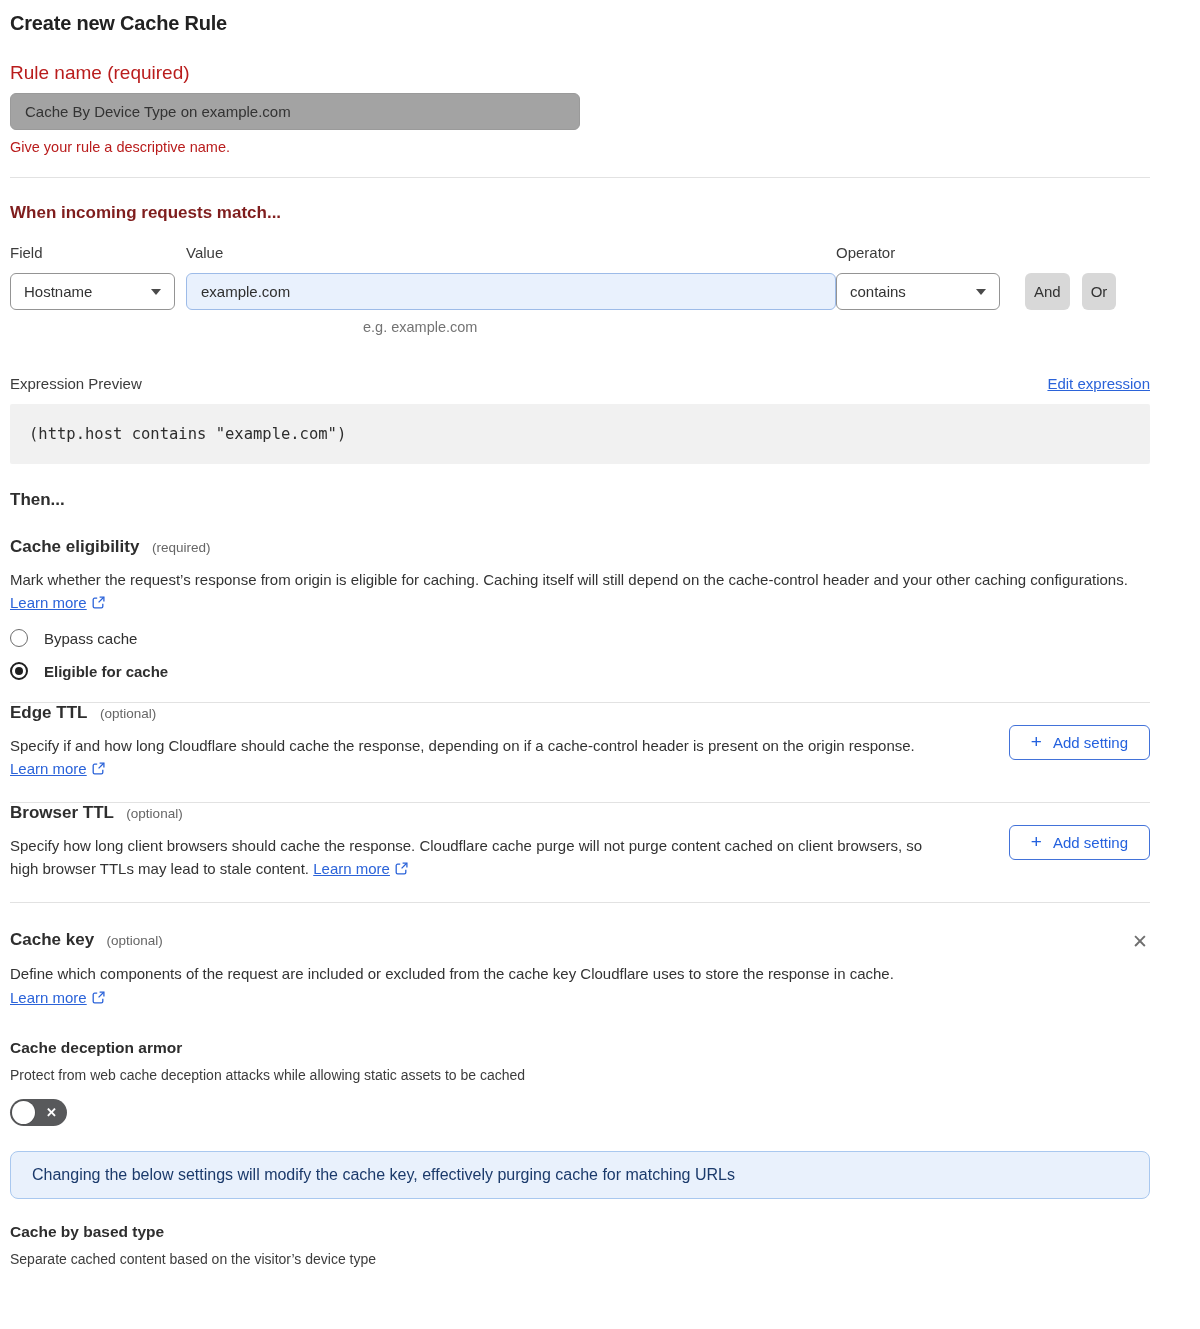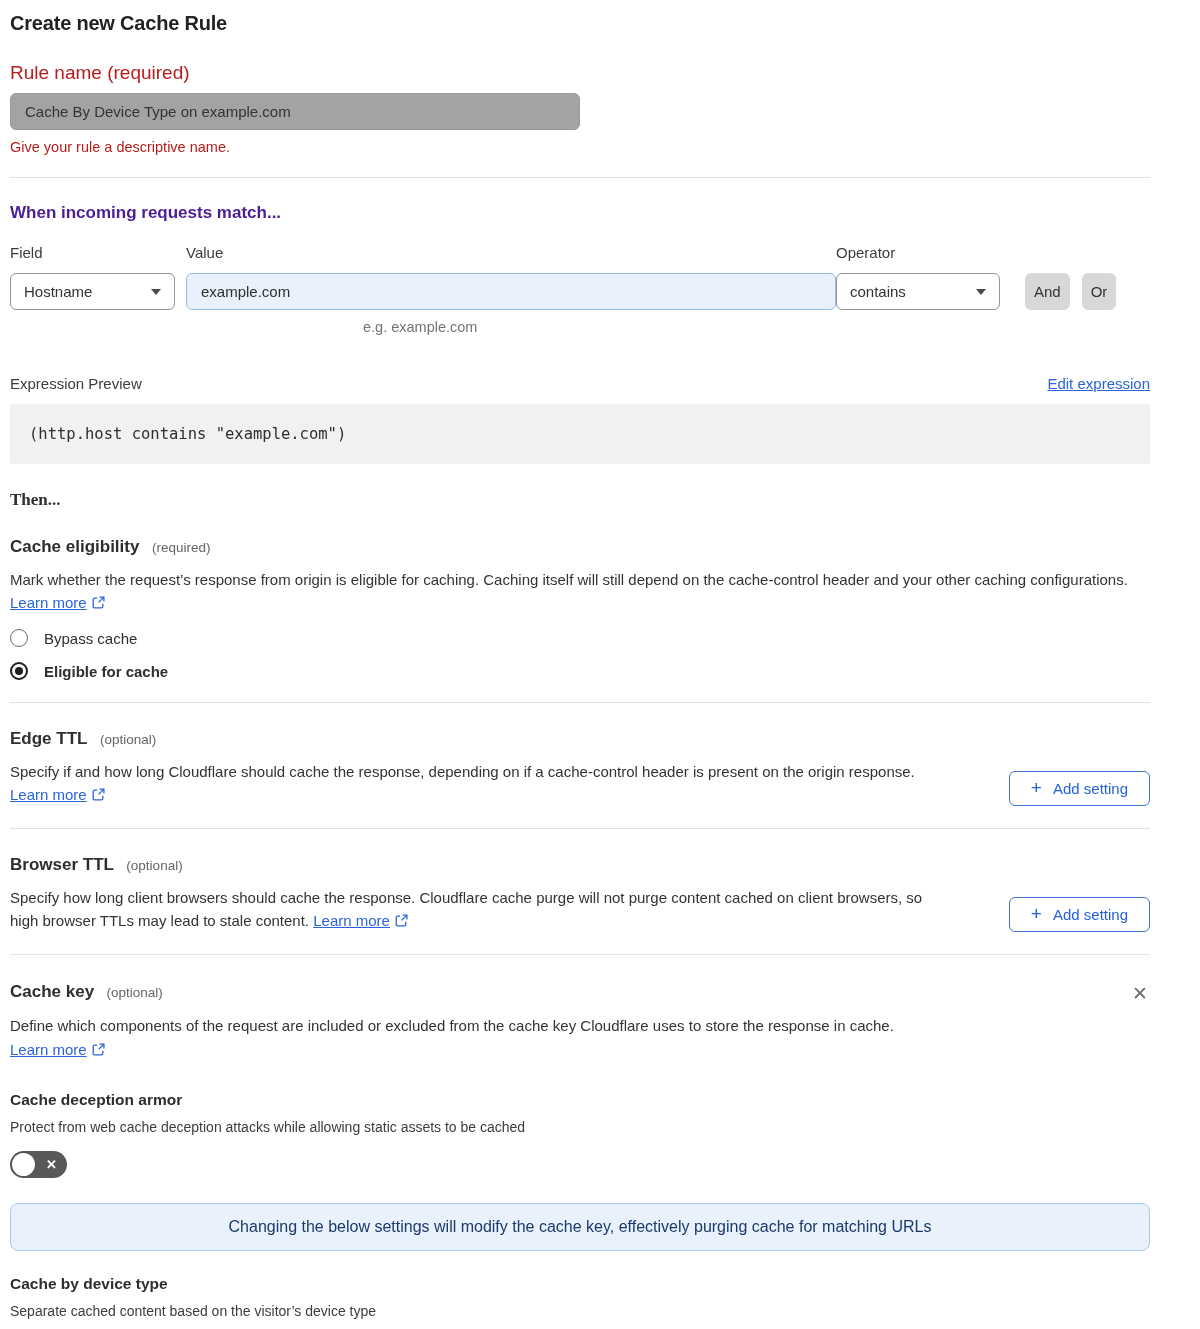--- a/index.html
+++ b/index.html
@@ -17,21 +17,21 @@
   .field-label { font-size: 19px; color: #b91c1c; margin-top: 27px; }
   .text-input {
     display: block; width: 570px; height: 37px; margin-top: 9px;
     border: 1px solid #9a9a9a; border-radius: 6px; padding: 0 14px;
     font-size: 15px; color: #333; font-family: "Liberation Sans", sans-serif; outline: none; background:#a3a3a3;
   }
   .helper { font-size: 14.5px; color: #b91c1c; margin-top: 9px; }
 
   .divider { border: none; border-top: 1px solid #e2e2e2; margin: 22px 0 0 0; }
 
-  .section-heading { font-size: 17px; font-weight: 700; color: #4c1d95; margin-top: 25px; }
+  .section-heading { font-size: 17px; font-weight: 700; color: #7f1d1d; margin-top: 25px; }
 
   .match-grid { display: flex; align-items: flex-end; margin-top: 21px; }
   .match-col { display: flex; flex-direction: column; }
   .ctl-label { font-size: 15px; color: #3c3c3c; margin-bottom: 12px; }
   .select-box {
     height: 37px; border: 1px solid #949494; border-radius: 6px; background: #fff;
     display: flex; align-items: center; justify-content: space-between;
     padding: 0 13px; font-size: 15px; color: #333; cursor: pointer;
   }
   .select-field { width: 165px; margin-right: 11px; }
@@ -51,21 +51,21 @@
   .eg-helper { font-size: 14.5px; color: #737373; margin: 9px 0 0 353px; }
 
   .expr-row { display: flex; justify-content: space-between; align-items: baseline; margin-top: 40px; }
   .expr-label { font-size: 15px; color: #3c3c3c; }
   a.link { color: #2b63d9; font-size: 15px; text-decoration: underline; cursor: pointer; }
   .code-block {
     margin-top: 12px; background: #f1f1f1; border-radius: 2px; padding: 21px 19px;
     font-family: "DejaVu Sans Mono", monospace; font-size: 15.5px; color: #2e2e2e;
   }
 
-  .then-heading { font-size: 17px; font-weight: 700; color: #2e2e2e; margin-top: 26px; font-family: Liberation Serif, serif; }
+  .then-heading { font-size: 17px; font-weight: 700; color: #2e2e2e; margin-top: 26px; }
 
   .sub-title-row { margin-top: 27px; }
   .sub-title { font-size: 17px; font-weight: 700; color: #2e2e2e; display: inline; }
   .qualifier { font-size: 13.5px; color: #666; font-weight: 400; margin-left: 8px; }
 
   .desc { font-size: 15px; line-height: 23px; color: #333; margin-top: 11px; }
   .desc .link { font-size: 15px; }
   .ext-icon { vertical-align: -1px; margin-left: 5px; }
 
   .radio-row { display: flex; align-items: center; margin-top: 15px; }
@@ -74,21 +74,21 @@
     margin-right: 16px; flex: none; cursor: pointer; position: relative; background: #fff;
   }
   .radio-outer.selected { border: 2px solid #1f1f1f; }
   .radio-outer.selected::after {
     content: ""; position: absolute; left: 3px; top: 3px; width: 8px; height: 8px;
     border-radius: 50%; background: #1f1f1f;
   }
   .radio-label { font-size: 15px; color: #2f2f2f; }
   .radio-label.bold { font-weight: 700; }
 
-  .setting-row { display: flex; justify-content: space-between; align-items: flex-end; margin-top: 26px; }
+  .setting-row { display: flex; justify-content: space-between; align-items: center; }
   .setting-left { max-width: 935px; }
   .add-btn {
     height: 35px; margin-top: 2px; border: 1px solid #4272d9; border-radius: 6px; background: #fff;
     color: #2461de; font-size: 15px; font-family: "Liberation Sans", sans-serif;
     display: flex; align-items: center; gap: 11px; padding: 0 21px; cursor: pointer;
   }
   .plus-glyph { font-size: 19px; font-weight: 400; line-height: 1; margin-top: -2px; }
 
   .cachekey-header { display: flex; justify-content: space-between; align-items: flex-start; margin-top: 27px; }
   .close-icon { color: #6f6f6f; font-size: 19px; font-weight: 400; line-height: 1; cursor: pointer; padding: 2px; }
@@ -101,21 +101,21 @@
   .knob {
     width: 23px; height: 23px; border-radius: 50%; background: #fff; position: absolute; top: 2px;
     box-shadow: 0 0 0 1px rgba(0,0,0,0.10);
   }
   .toggle.off .knob { left: 2px; }
   .toggle-glyph { position: absolute; top: 50%; transform: translateY(-52%); color: #fff; font-size: 13px; font-weight: 700; }
   .toggle.off .toggle-glyph { right: 10px; }
 
   .banner {
     margin-top: 25px; background: #e9f1fc; border: 1px solid #a9c8ef; border-radius: 8px;
-    padding: 14px 21px; font-size: 16px; color: #1b3a6b; text-align: center;
+    padding: 14px 21px; font-size: 16px; color: #1b3a6b;
   }
 </style>
 </head>
 <body>
 
 <div class="page">
 
   <h1 class="page-title">Create new Cache Rule</h1>
 
   <div class="field-label">Rule name (required)</div>
@@ -252,16 +252,16 @@
   <div class="mini-desc">Protect from web cache deception attacks while allowing static assets to be cached</div>
   <div class="toggle off">
     <span class="toggle-glyph">✕</span>
     <span class="knob"></span>
   </div>
 
   <div class="banner">
     <span>Changing the below settings will modify the cache key, effectively purging cache for matching URLs</span>
   </div>
 
-  <div class="mini-title" style="margin-top:24px;">Cache by device type</div>
+  <div class="mini-title" style="margin-top:24px;">Cache by based type</div>
   <div class="mini-desc">Separate cached content based on the visitor’s device type</div>
 
 </div>
 
 </body></html>

